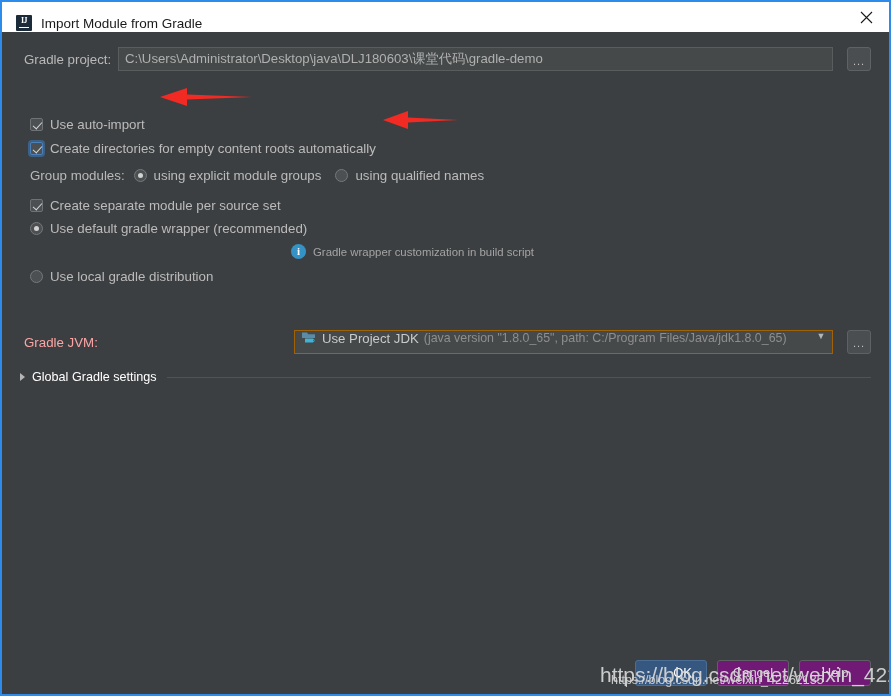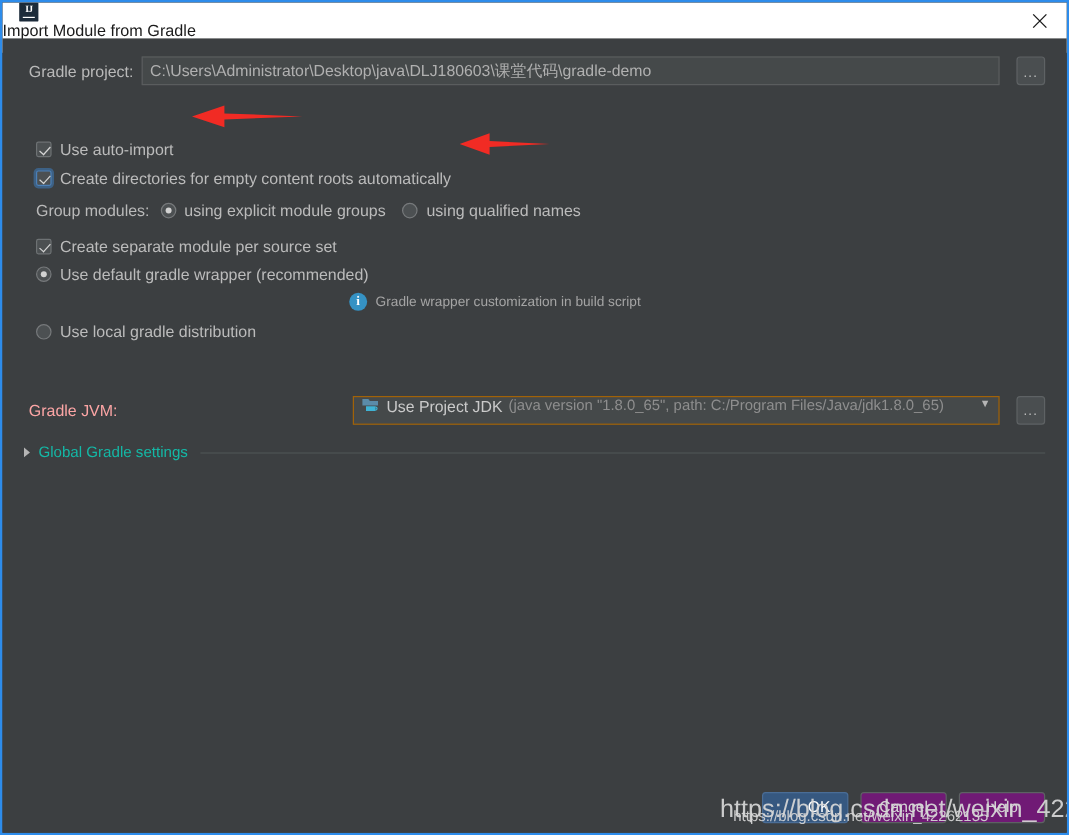--- a/index.html
+++ b/index.html
@@ -22,22 +22,21 @@
   }
 
   
   #titlebar {
     position: absolute;
     left: 0; top: 0;
     width: 887px;
     height: 42px;
     background: #ffffff;
     display: flex;
-    align-items: flex-start;
-    flex-direction: column;
+    align-items: center;
   }
   #title-icon {
     width: 16px; height: 16px;
     margin-left: 14px; margin-right: 9px;
     background: #1c2b3a;
     position: relative;
     border-radius: 1px;
     flex: none;
   }
   #title-icon::before {
@@ -352,21 +351,21 @@
   }
   #global-tri {
     width: 0; height: 0;
     border-left: 5px solid #b5b5b5;
     border-top: 4px solid transparent;
     border-bottom: 4px solid transparent;
     margin-right: 7px;
     flex: none;
   }
   #global-text {
-    color: #14b8a6;
+    color: #ffffff;
     font-size: 12.6px;
     white-space: nowrap;
     flex: none;
   }
   #global-rule {
     flex: 1 1 auto;
     height: 1px;
     background: #4f5355;
     margin-left: 10px;
   }

